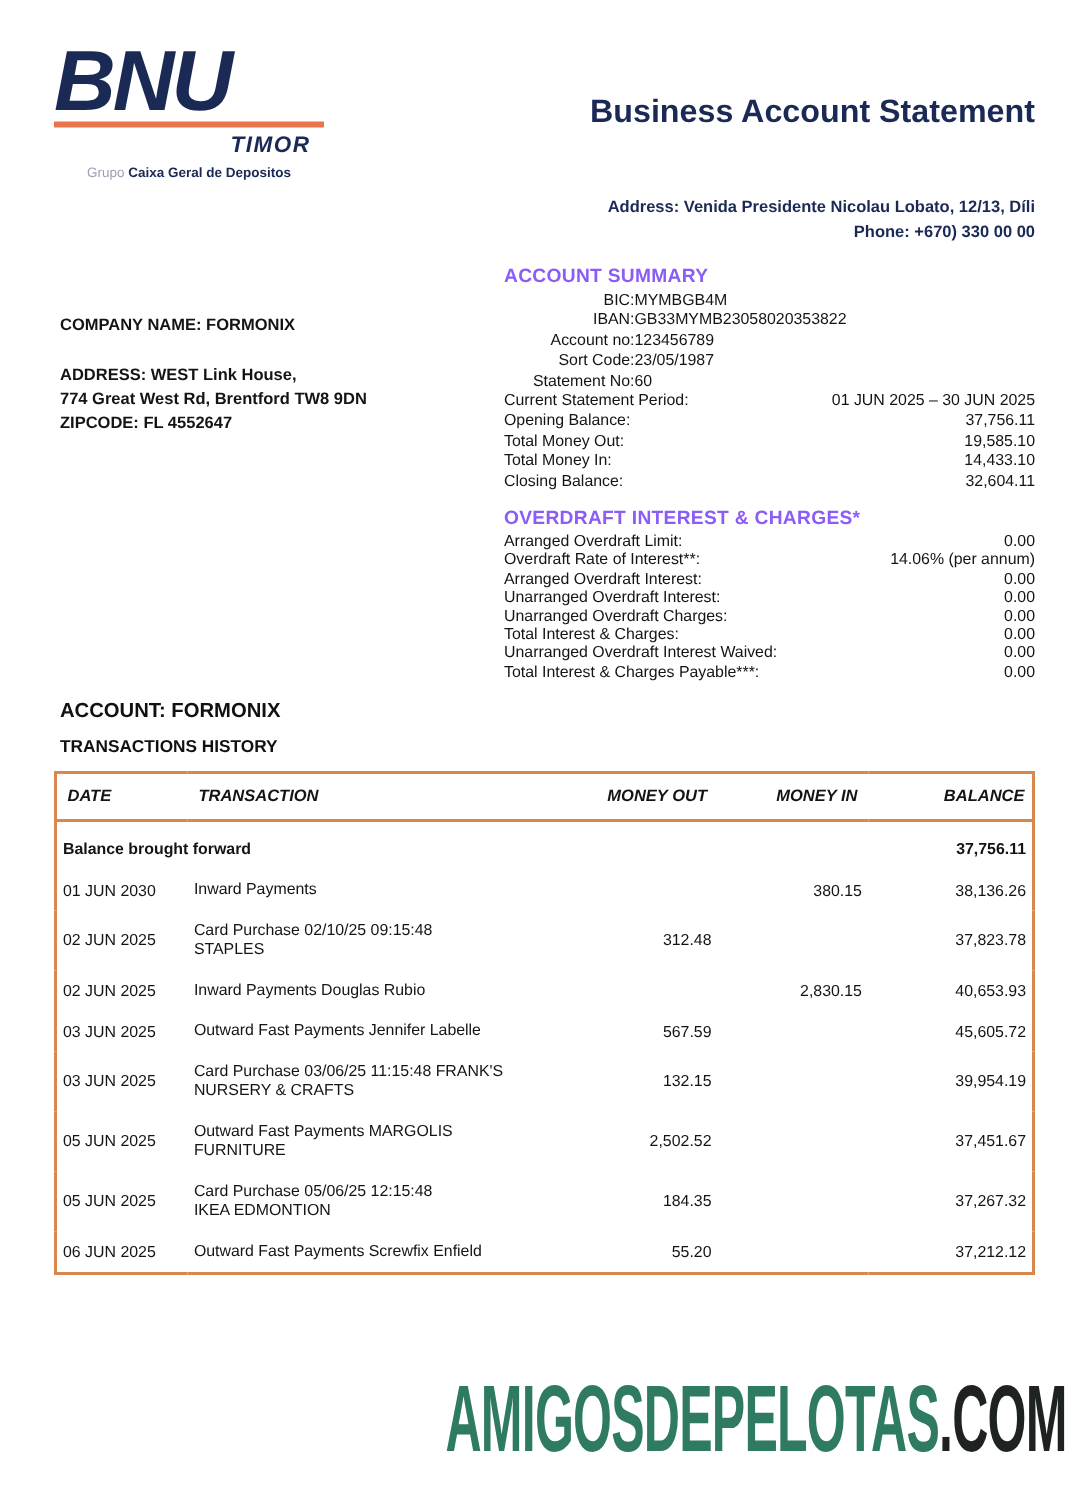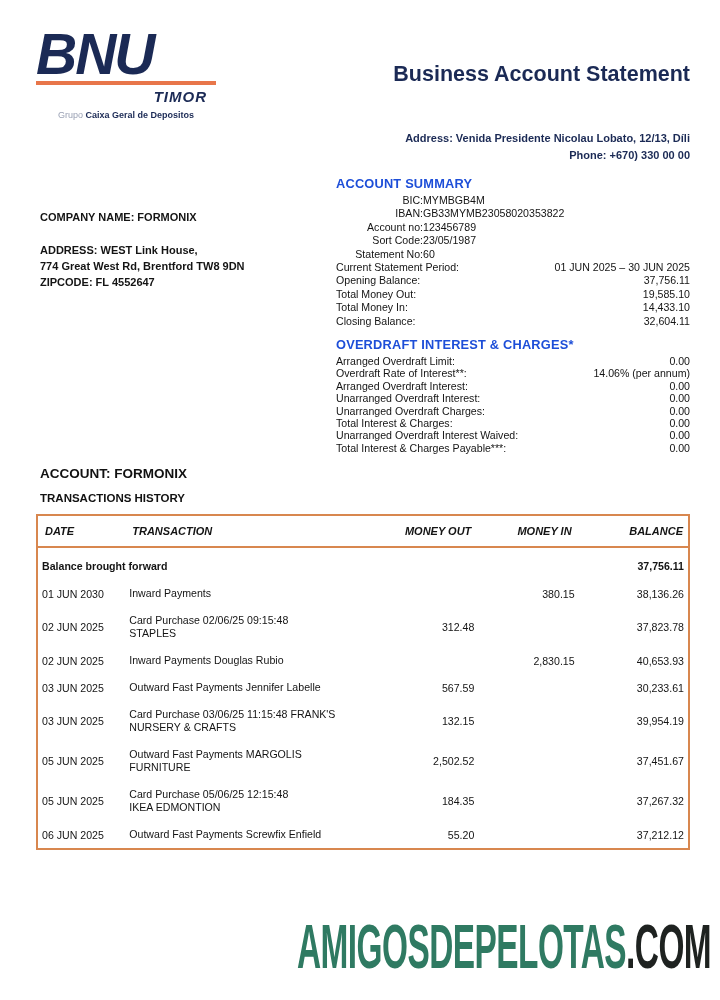--- a/index.html
+++ b/index.html
@@ -28,21 +28,21 @@
   .addr-block{position:absolute;right:30px;top:130px;text-align:right;font-size:11px;font-weight:bold;color:var(--navy);line-height:17px;}
 
   
   .company{position:absolute;left:40px;top:209px;font-size:11px;font-weight:bold;color:#141414;line-height:16px;}
   .company .gap{height:17px;}
 
   
   .panel{position:absolute;left:336px;width:354px;font-size:10.6px;color:#141414;}
   .panel-summary{top:176px;}
   .panel-overdraft{top:337px;}
-  .panel h3{font-size:12.8px;font-weight:bold;color:#1d4ed8;margin-bottom:3px;letter-spacing:0.2px;}
+  .panel h3{font-size:12.8px;font-weight:bold;color:#8b5cf6;margin-bottom:3px;letter-spacing:0.2px;}
   .srow{display:flex;line-height:13.4px;}
   .panel-overdraft .srow{line-height:12.4px;}
   .srow .s-label{white-space:nowrap;text-align:right;}
   .srow.info .s-label{width:87px;flex:0 0 87px;}
   .srow.amount .s-value{margin-left:auto;text-align:right;white-space:nowrap;}
 
   
   .account-title{position:absolute;left:40px;top:466px;font-size:13.5px;font-weight:bold;color:#111;}
   .tx-title{position:absolute;left:40px;top:492px;font-size:11.5px;font-weight:bold;color:#111;}
 
@@ -224,21 +224,21 @@
             <div class="desc-line"></div>
           </td>
           <td class="num c-out"></td>
           <td class="num c-in">380.15</td>
           <td class="num c-bal">38,136.26</td>
         </tr>
 
         <tr class="tx-row">
           <td class="c-date">02 JUN 2025</td>
           <td class="c-desc">
-            <div class="desc-line">Card Purchase 02/06/25 09:15:48</div>
+            <div class="desc-line">Card Purchase 02/10/25 09:15:48</div>
             <div class="desc-line">STAPLES</div>
           </td>
           <td class="num c-out">312.48</td>
           <td class="num c-in"></td>
           <td class="num c-bal">37,823.78</td>
         </tr>
 
         <tr class="tx-row">
           <td class="c-date">02 JUN 2025</td>
           <td class="c-desc">
@@ -251,21 +251,21 @@
         </tr>
 
         <tr class="tx-row">
           <td class="c-date">03 JUN 2025</td>
           <td class="c-desc">
             <div class="desc-line">Outward Fast Payments Jennifer Labelle</div>
             <div class="desc-line"></div>
           </td>
           <td class="num c-out">567.59</td>
           <td class="num c-in"></td>
-          <td class="num c-bal">30,233.61</td>
+          <td class="num c-bal">45,605.72</td>
         </tr>
 
         <tr class="tx-row">
           <td class="c-date">03 JUN 2025</td>
           <td class="c-desc">
             <div class="desc-line">Card Purchase 03/06/25 11:15:48 FRANK'S</div>
             <div class="desc-line">NURSERY &amp; CRAFTS</div>
           </td>
           <td class="num c-out">132.15</td>
           <td class="num c-in"></td>

